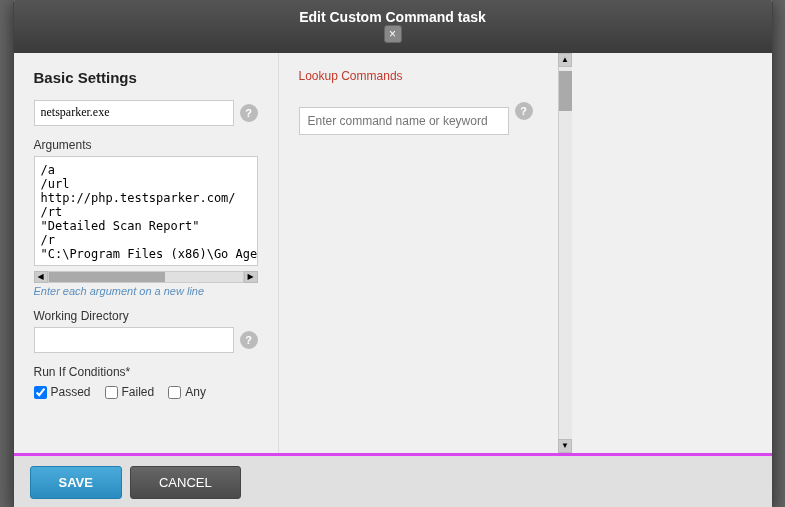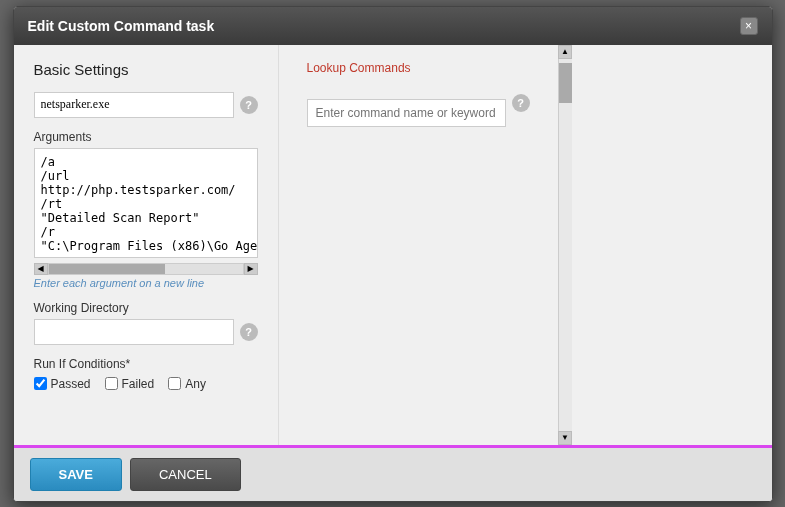--- a/index.html
+++ b/index.html
@@ -21,20 +21,21 @@
       overflow: hidden;
       box-shadow: 0 4px 20px rgba(0,0,0,0.6);
     }
     .dialog-header {
       background: linear-gradient(to bottom, #555, #3a3a3a);
       color: #fff;
       padding: 10px 14px;
       display: flex;
       align-items: center;
       justify-content: space-between;
+      flex-direction: column;
     }
     .dialog-header-title {
       font-size: 14px;
       font-weight: bold;
     }
     .dialog-close-btn {
       background: #888;
       border: 1px solid #666;
       border-radius: 3px;
       color: #fff;
@@ -52,26 +53,26 @@
       padding: 0;
       height: 400px;
     }
     .main-content {
       flex: 1;
       padding: 16px 20px;
       overflow-y: auto;
     }
     .right-panel {
       width: 280px;
-      padding: 16px 28px;
+      padding: 16px 20px;
       border-left: 1px solid #ddd;
     }
     .section-title {
       font-size: 15px;
-      font-weight: normal;
+      font-weight: bold;
       color: #222;
       margin-bottom: 14px;
     }
     .field-label {
       font-size: 12px;
       color: #333;
       margin-bottom: 4px;
     }
     .lookup-label {
       color: #c0392b;
@@ -183,21 +184,21 @@
       margin-top: 10px;
     }
     .run-conditions-row {
       display: flex;
       align-items: center;
       gap: 14px;
       margin-top: 6px;
     }
     .checkbox-group {
       display: flex;
-      align-items: flex-start;
+      align-items: flex-end;
       gap: 4px;
     }
     .checkbox-group input[type="checkbox"] {
       cursor: pointer;
     }
     .checkbox-group label {
       font-size: 12px;
       color: #333;
     }
     .dialog-footer {

